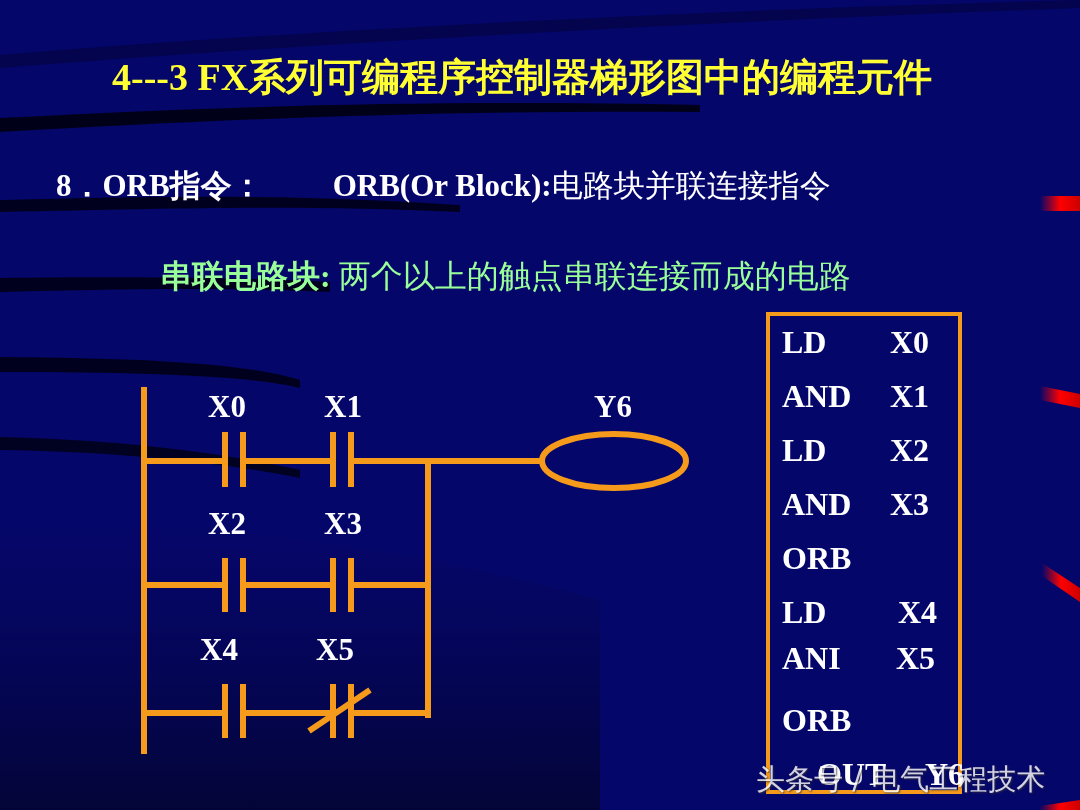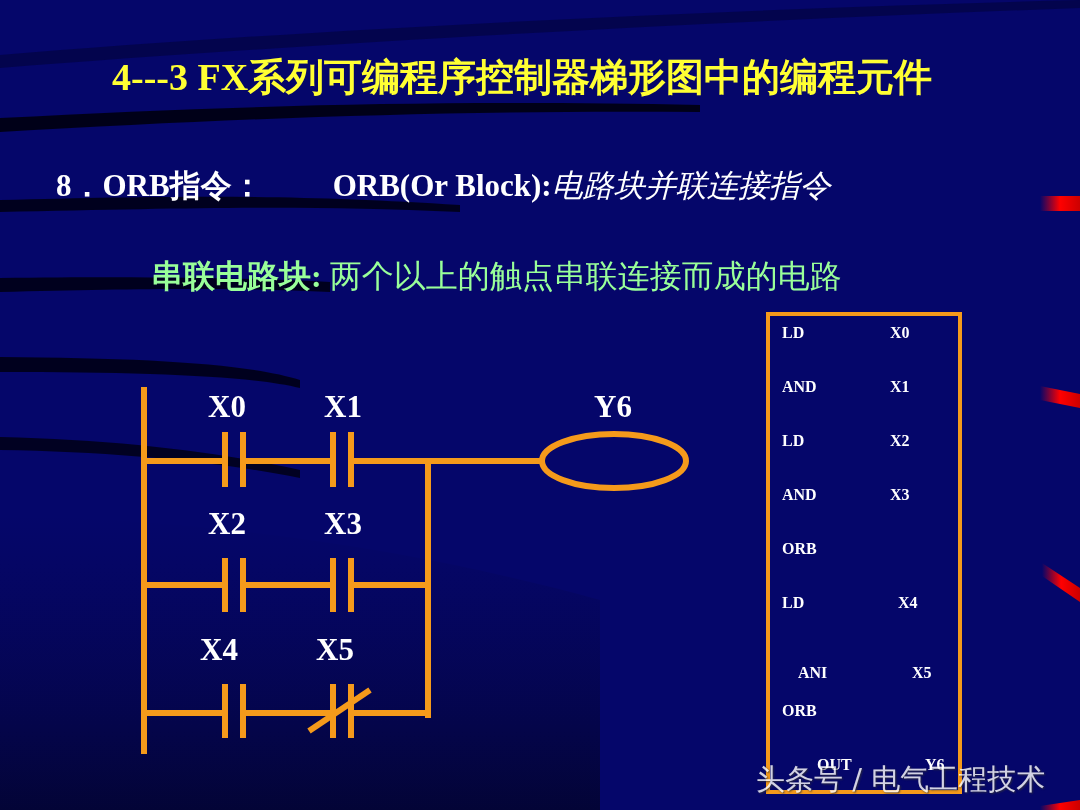--- a/index.html
+++ b/index.html
@@ -13,35 +13,35 @@
   .title {
     position: absolute; left: 112px; top: 52px;
     font-size: 38px; font-weight: bold; color: #ffff33; white-space: nowrap;
     letter-spacing: 0px;
   }
   .subtitle {
     position: absolute; left: 56px; top: 165px;
     font-size: 31px; font-weight: bold; color: #ffffff; white-space: nowrap;
   }
   .subtitle .gap { display: inline-block; width: 70px; }
-  .subtitle .desc { font-weight: normal; font-style: italic; }
+  .subtitle .desc { font-weight: normal; }
   .note {
-    position: absolute; left: 151px; top: 255px;
+    position: absolute; left: 160px; top: 255px;
     font-size: 32px; color: #99ff99; white-space: nowrap;
   }
   .note b { font-weight: bold; }
   .label {
     position: absolute; font-size: 31px; font-weight: bold; color: #ffffff;
   }
   .il-box {
     position: absolute; left: 766px; top: 312px; width: 196px; height: 482px;
     border: 4px solid #f59a1b; box-sizing: border-box;
   }
   .il-row {
-    position: absolute; left: 12px; font-size: 16px; font-weight: bold; color: #ffffff;
+    position: absolute; left: 12px; font-size: 32px; font-weight: bold; color: #ffffff;
     white-space: nowrap;
   }
   .il-op { display: inline-block; }
   .il-arg { position: absolute; }
   .watermark {
     position: absolute; left: 756px; top: 760px;
     font-family: "DejaVu Sans", sans-serif; font-size: 29px; color: #ffffff;
     opacity: 0.82; white-space: nowrap;
     text-shadow: 1px 1px 2px #333;
   }
@@ -139,19 +139,19 @@
   <div class="label" style="left:200px;top:632px;">X4</div>
   <div class="label" style="left:316px;top:632px;">X5</div>
 
   <div class="il-box">
     <div class="il-row" style="top:8px;"><span class="il-op">LD</span><span class="il-arg" style="left:108px;">X0</span></div>
     <div class="il-row" style="top:62px;"><span class="il-op">AND</span><span class="il-arg" style="left:108px;">X1</span></div>
     <div class="il-row" style="top:116px;"><span class="il-op">LD</span><span class="il-arg" style="left:108px;">X2</span></div>
     <div class="il-row" style="top:170px;"><span class="il-op">AND</span><span class="il-arg" style="left:108px;">X3</span></div>
     <div class="il-row" style="top:224px;"><span class="il-op">ORB</span><span class="il-arg" style="left:108px;"></span></div>
     <div class="il-row" style="top:278px;"><span class="il-op">LD</span><span class="il-arg" style="left:116px;">X4</span></div>
-    <div class="il-row" style="top:348px;margin-left:16px;"><span class="il-op">ANI</span><span class="il-arg" style="left:114px;">X5</span></div>
+    <div class="il-row" style="top:324px;"><span class="il-op">ANI</span><span class="il-arg" style="left:114px;">X5</span></div>
     <div class="il-row" style="top:386px;"><span class="il-op">ORB</span><span class="il-arg" style="left:108px;"></span></div>
     <div class="il-row" style="top:440px;margin-left:35px;"><span class="il-op">OUT</span><span class="il-arg" style="left:108px;">Y6</span></div>
   </div>
 
   <div class="watermark">头条号 / 电气工程技术</div>
 </div>
 
 </body></html>

